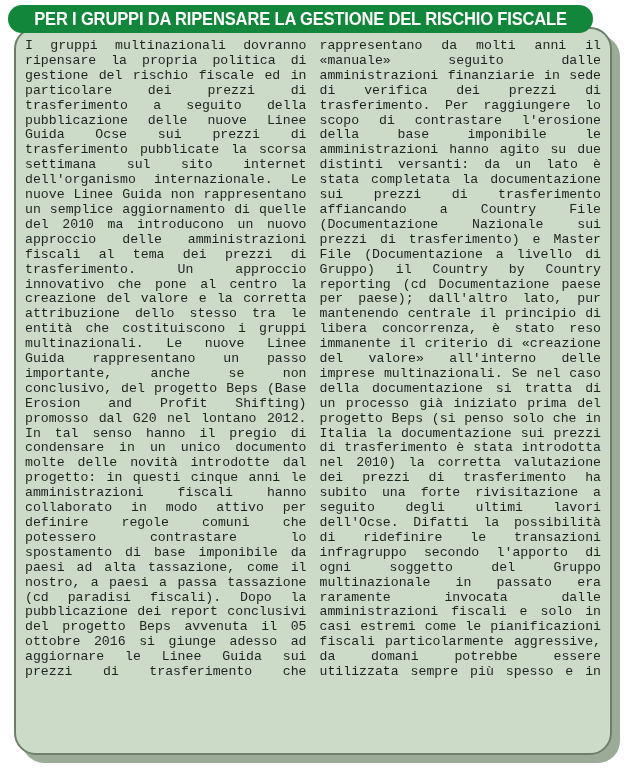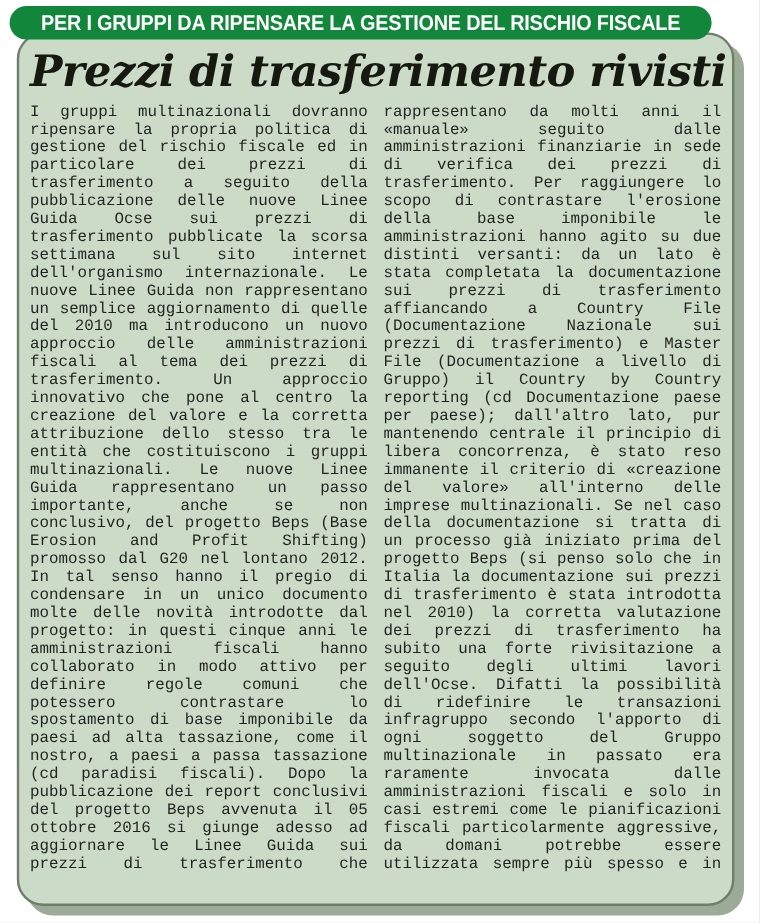--- a/index.html
+++ b/index.html
@@ -65,21 +65,20 @@
 </head>
 <body>
 
 <div>
 
   <div class="kicker">
     <span class="kicker-text">PER I GRUPPI DA RIPENSARE LA GESTIONE DEL RISCHIO FISCALE</span>
   </div>
 
   <div class="article-box">
-    <h1 class="article-title">Prezzi di trasferimento rivisti</h1>
 
     <div class="article-body">
       <p>I gruppi multinazionali dovranno ripensare la propria politica di gestione del rischio fiscale ed in particolare dei prezzi di trasferimento a seguito della pubblicazione delle nuove Linee Guida Ocse sui prezzi di trasferimento pubblicate la scorsa settimana sul sito internet dell'organismo internazionale. Le nuove Linee Guida non rappresentano un semplice aggiornamento di quelle del 2010 ma introducono un nuovo approccio delle amministrazioni fiscali al tema dei prezzi di trasferimento. Un approccio innovativo che pone al centro la creazione del valore e la corretta attribuzione dello stesso tra le entità che costituiscono i gruppi multinazionali. Le nuove Linee Guida rappresentano un passo importante, anche se non conclusivo, del progetto Beps (Base Erosion and Profit Shifting) promosso dal G20 nel lontano 2012. In tal senso hanno il pregio di condensare in un unico documento molte delle novità introdotte dal progetto: in questi cinque anni le amministrazioni fiscali hanno collaborato in modo attivo per definire regole comuni che potessero contrastare lo spostamento di base imponibile da paesi ad alta tassazione, come il nostro, a paesi a passa tassazione (cd paradisi fiscali). Dopo la pubblicazione dei report conclusivi del progetto Beps avvenuta il 05 ottobre 2016 si giunge adesso ad aggiornare le Linee Guida sui prezzi di trasferimento che rappresentano da molti anni il «manuale» seguito dalle amministrazioni finanziarie in sede di verifica dei prezzi di trasferimento. Per raggiungere lo scopo di contrastare l'erosione della base imponibile le amministrazioni hanno agito su due distinti versanti: da un lato è stata completata la documentazione sui prezzi di trasferimento affiancando a Country File (Documentazione Nazionale sui prezzi di trasferimento) e Master File (Documentazione a livello di Gruppo) il Country by Country reporting (cd Documentazione paese per paese); dall'altro lato, pur mantenendo centrale il principio di libera concorrenza, è stato reso immanente il criterio di «creazione del valore» all'interno delle imprese multinazionali. Se nel caso della documentazione si tratta di un processo già iniziato prima del progetto Beps (si penso solo che in Italia la documentazione sui prezzi di trasferimento è stata introdotta nel 2010) la corretta valutazione dei prezzi di trasferimento ha subito una forte rivisitazione a seguito degli ultimi lavori dell'Ocse. Difatti la possibilità di ridefinire le transazioni infragruppo secondo l'apporto di ogni soggetto del Gruppo multinazionale in passato era raramente invocata dalle amministrazioni fiscali e solo in casi estremi come le pianificazioni fiscali particolarmente aggressive, da domani potrebbe essere utilizzata sempre più spesso e in casi anche non patologici. Da questo punto di vista l'introduzione del Country by Country Reporting potrebbe far emergere discrasie all'interno dei gruppi che molto probabilmente saranno affrontate dalle amministrazioni fiscali in modo coordinato tramite verifiche fiscali simultanee, strumento potenziato alla luce della rafforzata collaborazione tra le amministrazioni fiscali. Le nuove Linee Guida pur non costituendo un innovazione, essendo la sintesi di quanto pubblicato dall'Ocse lo scorso anno, possono tuttavia rappresentare un punto di svolta nel modo di agire e di coordinarsi delle amministrazioni fiscali. Se le amministrazioni sapranno cogliere tale sfida lo scenario internazionale potrebbe cambiare profondamente e i gruppi multinazionali non potranno più pensare di valutare in modo autonomo le posizioni nei singoli paesi in cui hanno una sede ma dovranno implementare al loro interno una chiara strategia di gestione del rischio fiscale.</p>
       <div class="byline">Francesco Spurio</div>
     </div>
   </div>
 
 </div>
 
 </body></html>

